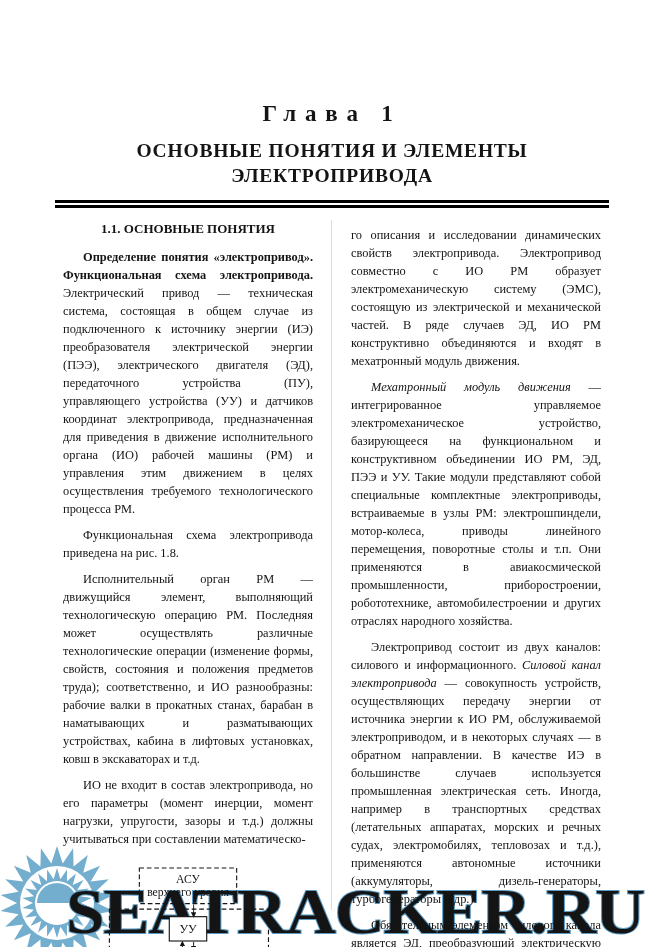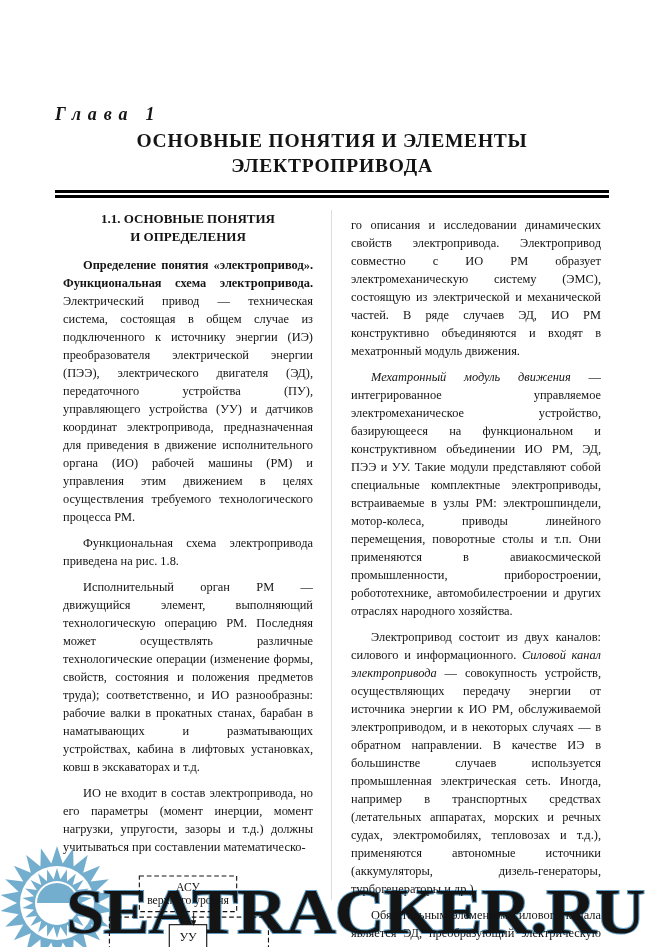--- a/index.html
+++ b/index.html
@@ -5,26 +5,25 @@
   html,body{margin:0;padding:0;}
   body{
     width:659px;height:947px;position:relative;overflow:hidden;
     background:#ffffff;
     font-family:"Liberation Serif", serif;
     color:#141414;
   }
   .content{position:relative;z-index:1;}
   .page{padding:104px 50px 0 55px;}
   .chapter-label{
-    font-weight:bold;font-size:18px;line-height:20px;
+    text-align:center;font-weight:bold;font-size:23px;line-height:20px;
     letter-spacing:.38em;
-    font-style:italic;
   }
   .chapter-title{
-    margin-top:4px;text-align:center;font-weight:bold;
+    margin-top:14px;text-align:center;font-weight:bold;
     font-size:19.5px;line-height:25px;letter-spacing:.04em;
   }
   .double-rule{
     margin-top:12px;height:2px;
     border-top:3px solid #000;border-bottom:3px solid #000;
   }
   .cols{display:flex;margin-top:10px;position:relative;}
   .col{width:266px;}
   .col-left{margin-right:22px;}
   .gutter-line{
@@ -78,21 +77,20 @@
       <div>ЭЛЕКТРОПРИВОДА</div>
     </div>
     <div class="double-rule"></div>
 
     <div class="cols">
       <div class="gutter-line"></div>
 
       <div class="col col-left">
         <div class="section-heading">
           <div>1.1. ОСНОВНЫЕ ПОНЯТИЯ</div>
-          <div>И ОПРЕДЕЛЕНИЯ</div>
         </div>
         <p class="indent"><span class="bold">Определение понятия «электропривод». Функциональная схема электропривода.</span> <span>Электрический привод — техническая система, состоящая в общем случае из подключенного к источнику энергии (ИЭ) преобразователя электрической энергии (ПЭЭ), электрического двигателя (ЭД), передаточного устройства (ПУ), управляющего устройства (УУ) и датчиков координат электропривода, предназначенная для приведения в движение исполнительного органа (ИО) рабочей машины (РМ) и управления этим движением в целях осуществления требуемого технологического процесса РМ.</span></p>
         <p class="indent">Функциональная схема электропривода приведена на рис. 1.8.</p>
         <p class="indent">Исполнительный орган РМ — движущийся элемент, выполняющий технологическую операцию РМ. Последняя может осуществлять различные технологические операции (изменение формы, свойств, состояния и положения предметов труда); соответственно, и ИО разнообразны: рабочие валки в прокатных станах, барабан в наматывающих и разматывающих устройствах, кабина в лифтовых установках, ковш в экскаваторах и т.д.</p>
         <p class="indent">ИО не входит в состав электропривода, но его параметры (момент инерции, момент нагрузки, упругости, зазоры и т.д.) должны учитываться при составлении математическо-</p>
 
         <div class="diagram-wrap">
           <svg width="262" height="150" viewBox="0 0 280 160">
             <defs>
               <marker id="ah" viewBox="0 0 10 10" refX="8" refY="5" markerWidth="6" markerHeight="6" orient="auto">

